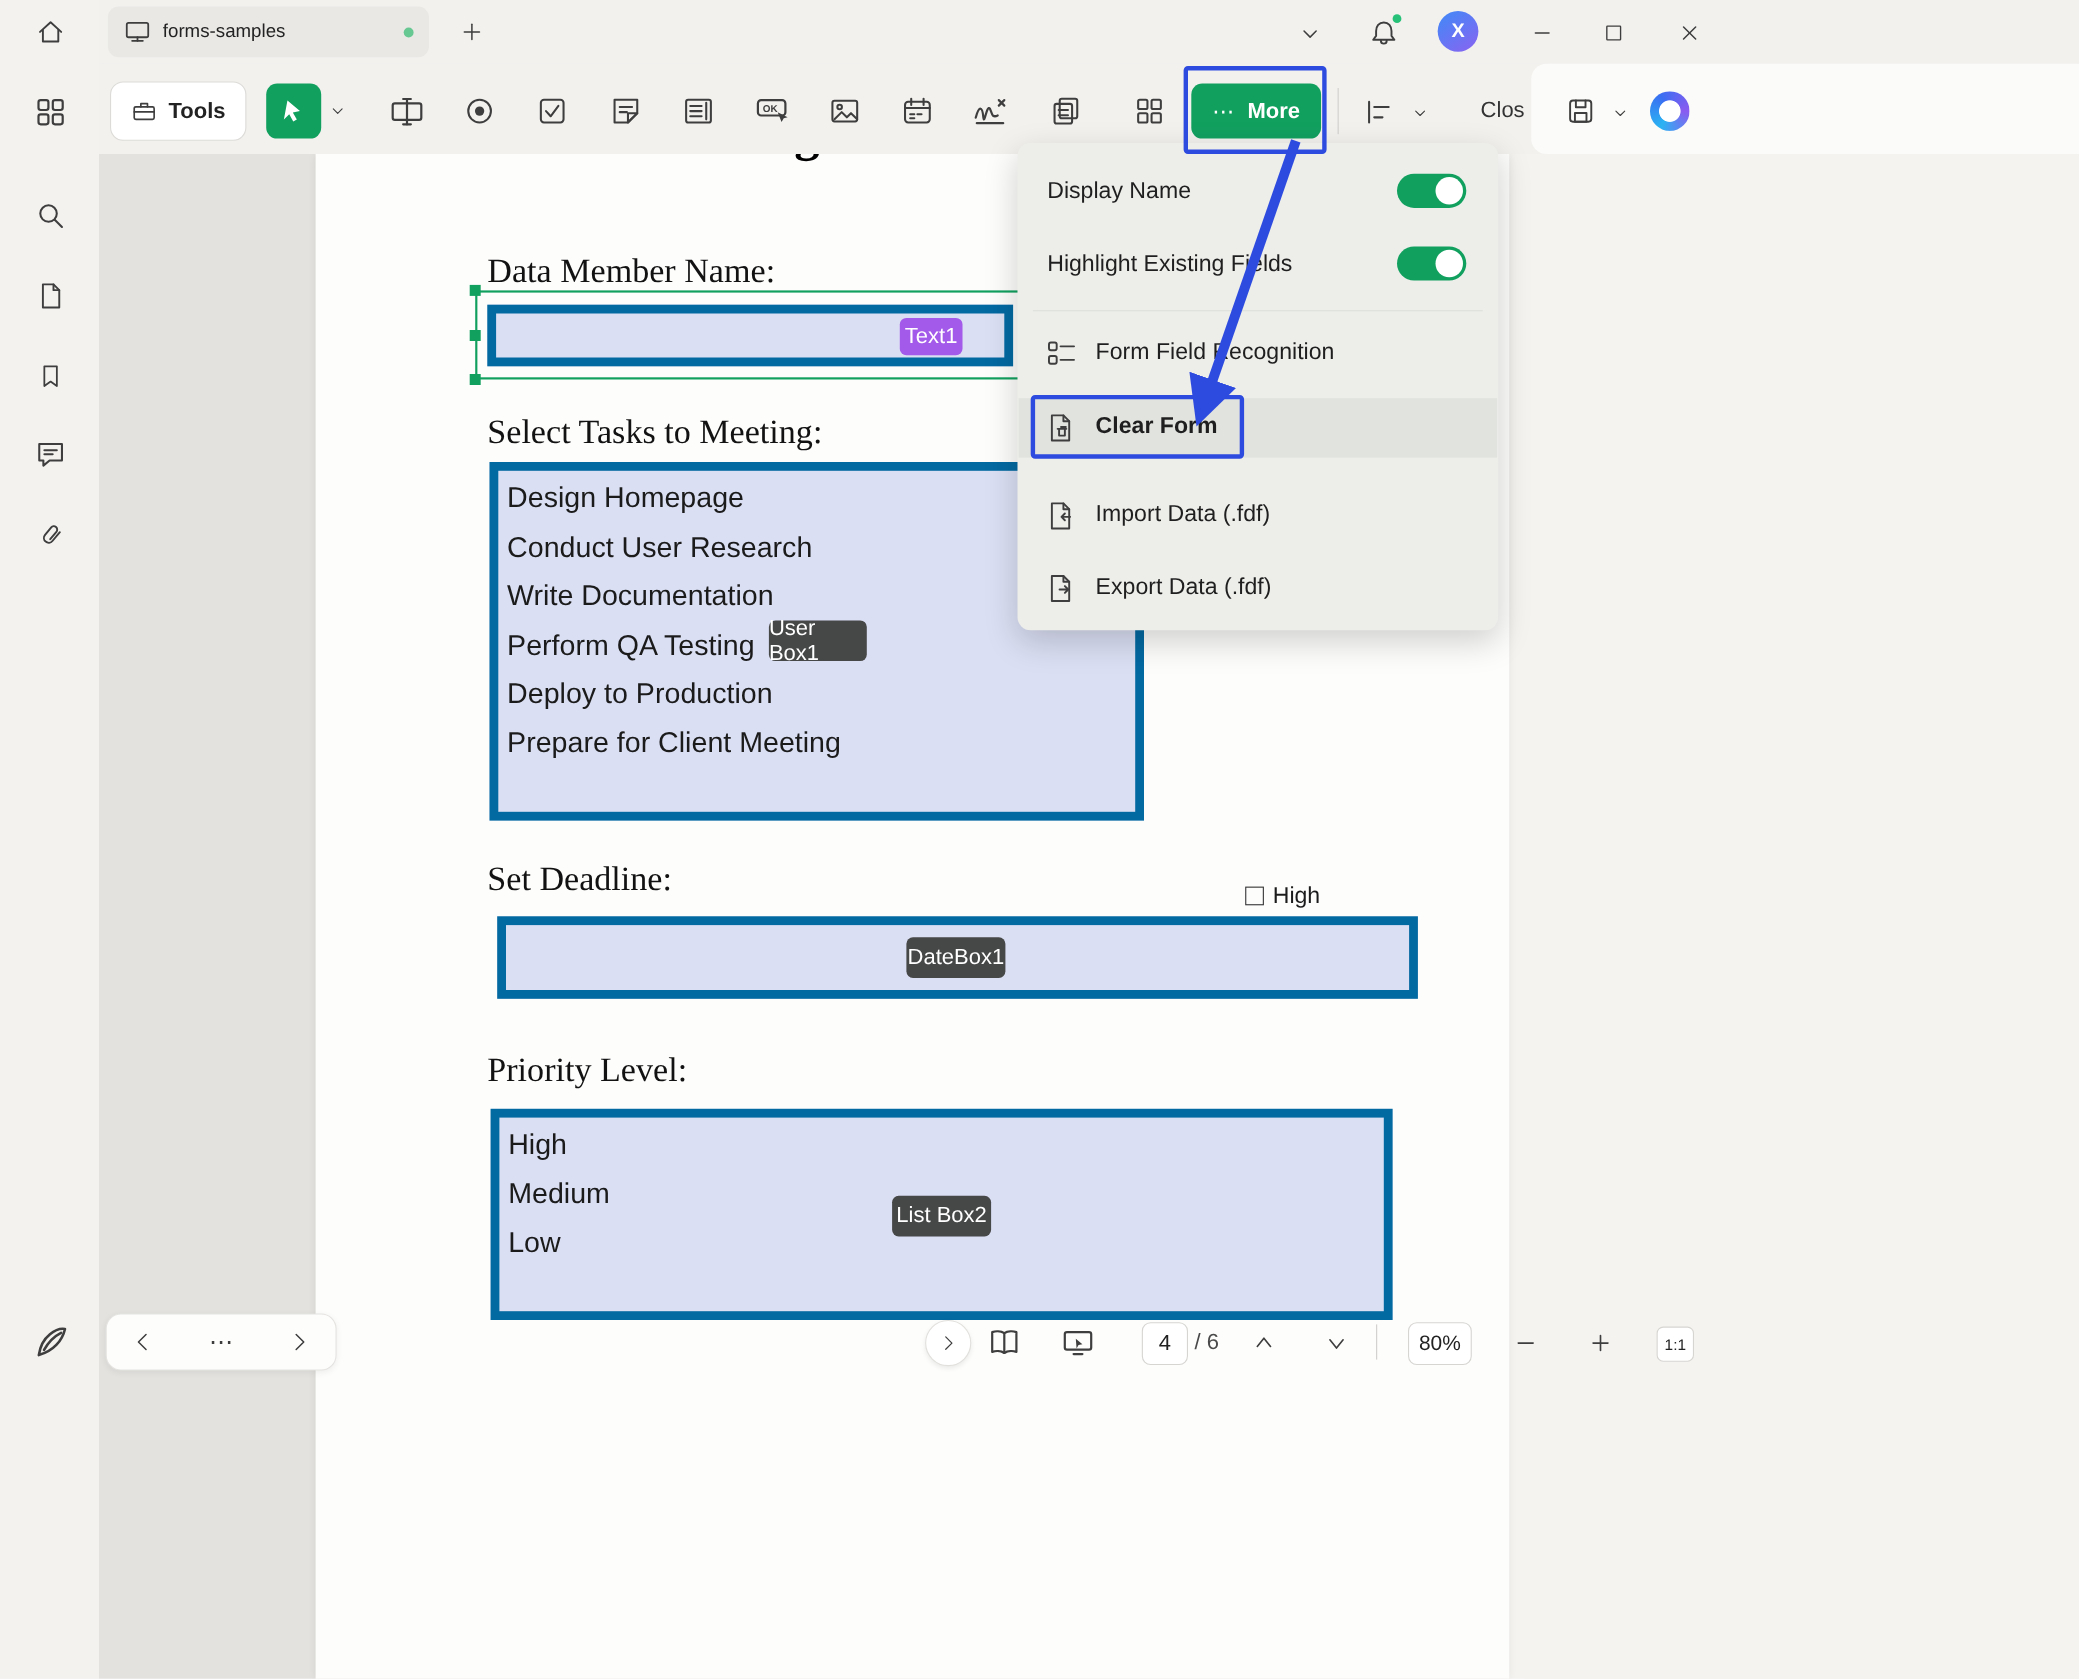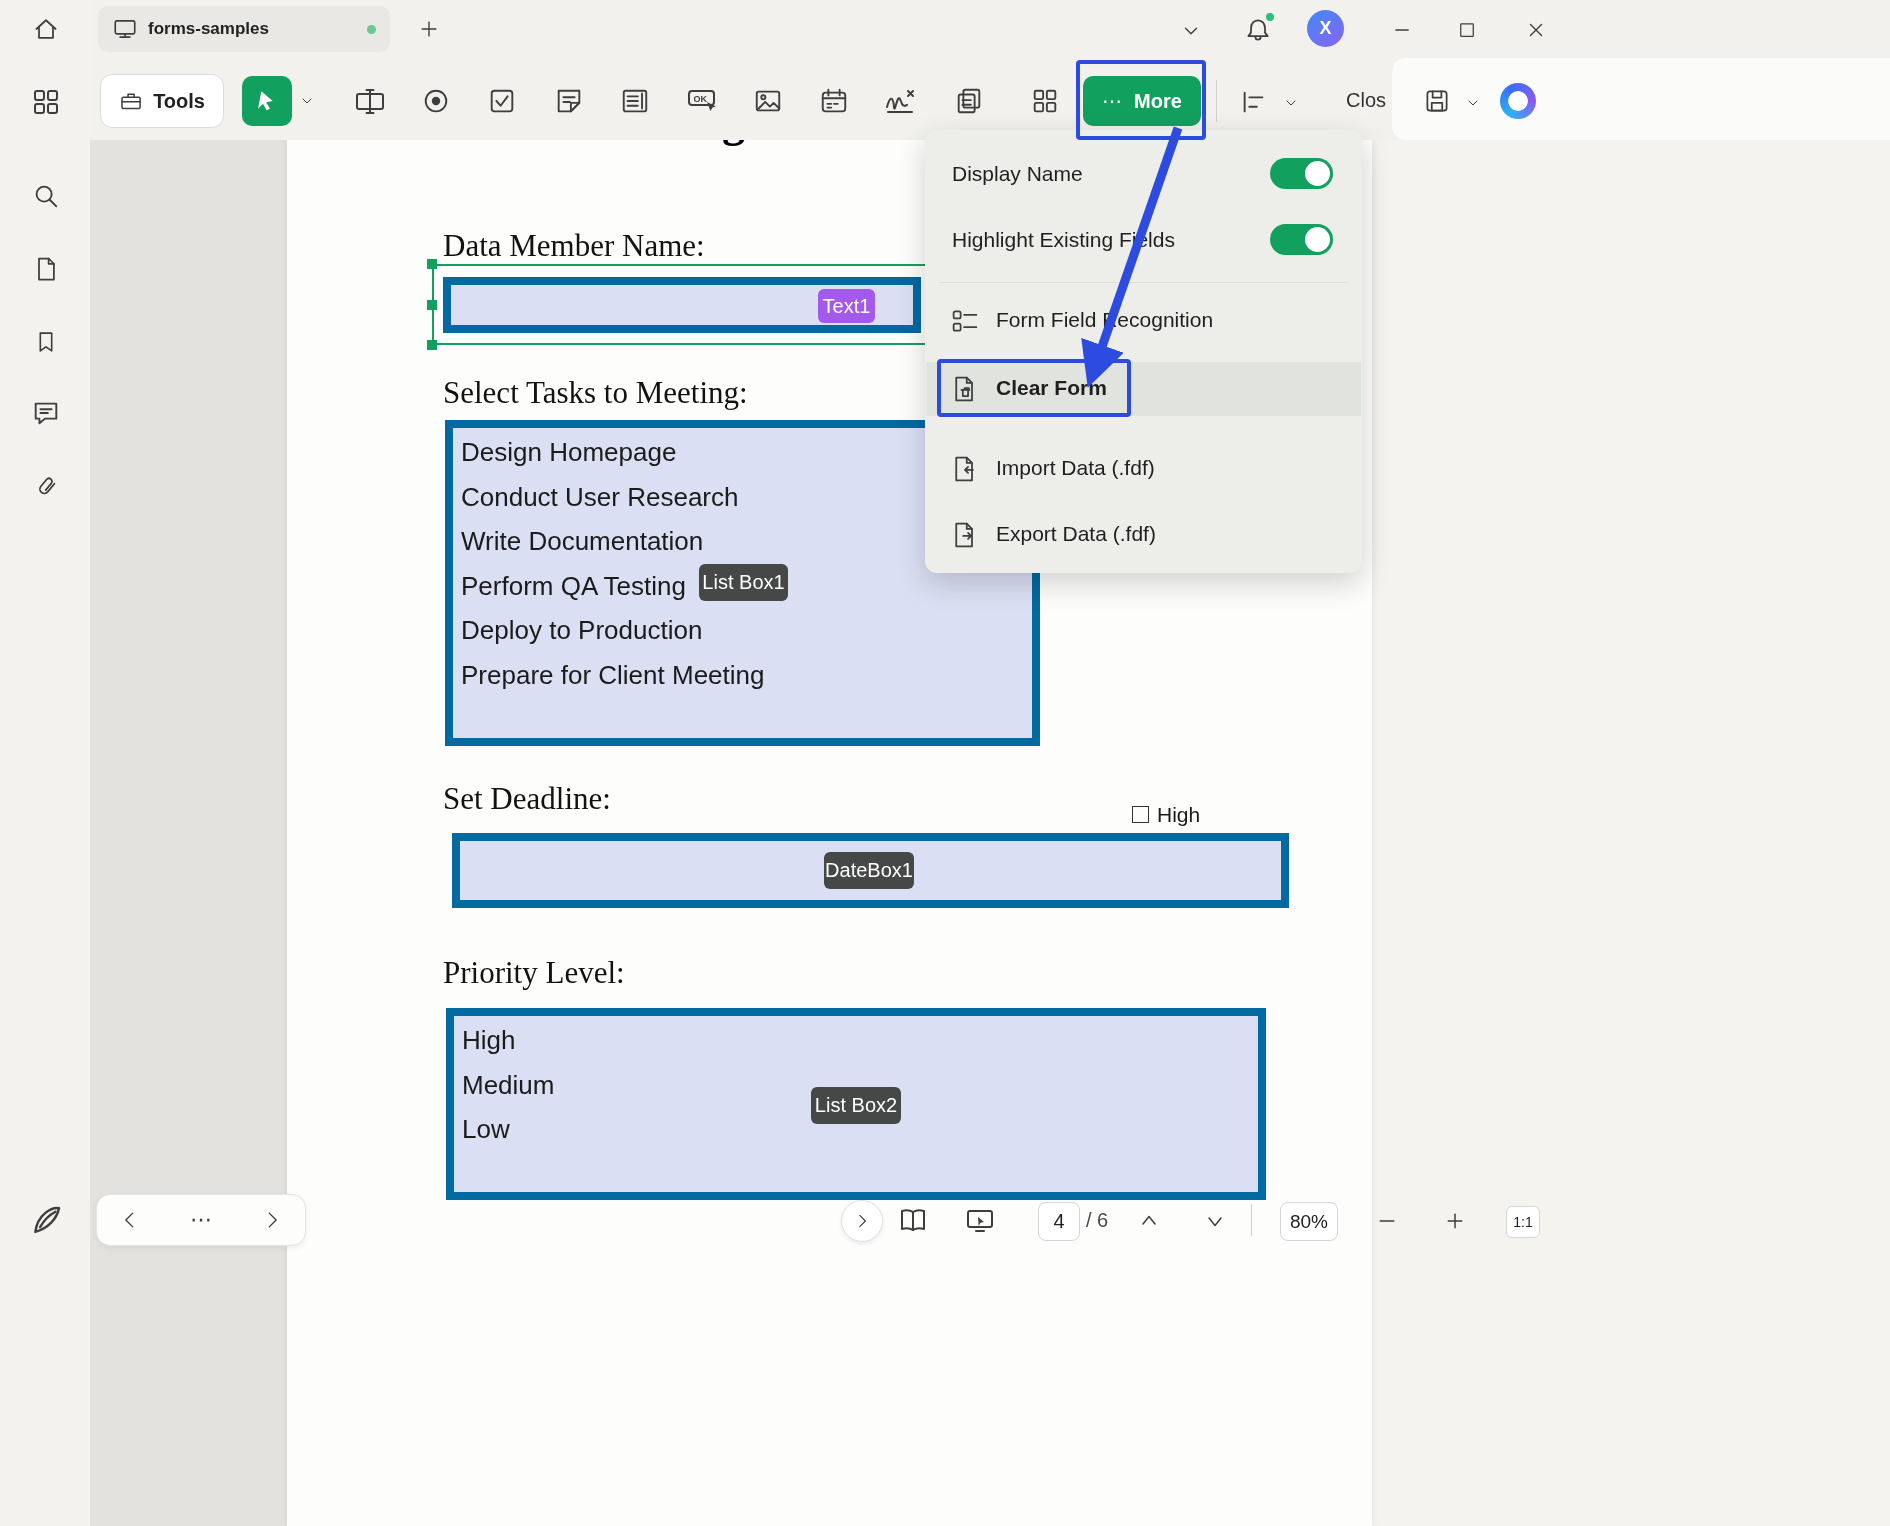--- a/index.html
+++ b/index.html
@@ -1,21 +1,21 @@
 <!DOCTYPE html>
 <html><head>
 <meta charset="utf-8">
 <style>
   html,body{margin:0;padding:0;}
   body{width:1890px;height:1526px;position:relative;overflow:hidden;
        background:#f2f1ee;font-family:"Liberation Sans",sans-serif;
        -webkit-font-smoothing:antialiased;}
   .abs{position:absolute;}
   .serif{font-family:"Liberation Serif",serif;}
-  .flexc{display:flex;align-items:center;justify-content:center;font-weight:bold;}
+  .flexc{display:flex;align-items:center;justify-content:center;}
   svg.ic{stroke:#3e3e3e;stroke-width:2;fill:none;stroke-linecap:round;stroke-linejoin:round;}
   svg.icw{stroke:#fff;stroke-width:2;fill:none;stroke-linecap:round;stroke-linejoin:round;}
 
   
   .titlebar{left:0;top:0;width:1890px;height:58px;background:#f2f1ee;z-index:6;}
   .sidebar{left:0;top:0;width:90px;height:1526px;background:#f3f2ef;z-index:7;}
   .toolbar{left:90px;top:58px;width:1800px;height:82px;background:#f2f1ee;z-index:6;}
   .tab{left:98px;top:6px;width:292px;height:46px;background:#e9e8e5;border-radius:10px;z-index:7;}
   .canvas-left{left:90px;top:140px;width:197px;height:1386px;background:#e3e2df;z-index:1;}
   .page{left:287px;top:140px;width:1085px;height:1386px;background:#fdfdfc;z-index:2;box-shadow:0 0 8px rgba(0,0,0,.08);}
@@ -75,21 +75,21 @@
 
   <div class="abs doclabel" style="left:156px;top:235px;">Select Tasks to Meeting:</div>
   <div class="abs field" style="left:158px;top:280px;width:595px;height:326px;">
     <div class="listtext">Design Homepage</div>
     <div class="listtext" style="padding-top:0;">Conduct User Research</div>
     <div class="listtext" style="padding-top:0;">Write Documentation</div>
     <div class="listtext" style="padding-top:0;">Perform QA Testing</div>
     <div class="listtext" style="padding-top:0;">Deploy to Production</div>
     <div class="listtext" style="padding-top:0;">Prepare for Client Meeting</div>
   </div>
-  <div class="abs badge-dark" style="left:412px;top:424px;width:89px;height:37px;">List Box1</div>
+  <div class="abs badge-dark" style="left:412px;top:424px;width:89px;height:37px;">User Box1</div>
 
   <div class="abs doclabel" style="left:156px;top:641px;">Set Deadline:</div>
   <div class="abs" style="left:845px;top:666px;width:17px;height:17px;border:1.6px solid #333;box-sizing:border-box;"></div>
   <div class="abs" style="left:870px;top:663px;font-size:21px;color:#1b1b1b;">High</div>
   <div class="abs field" style="left:165px;top:693px;width:837px;height:75px;"></div>
   <div class="abs badge-dark" style="left:537px;top:712px;width:90px;height:37px;">DateBox1</div>
 
   <div class="abs doclabel" style="left:156px;top:815px;">Priority Level:</div>
   <div class="abs field" style="left:159px;top:868px;width:820px;height:192px;">
     <div class="listtext">High</div>

